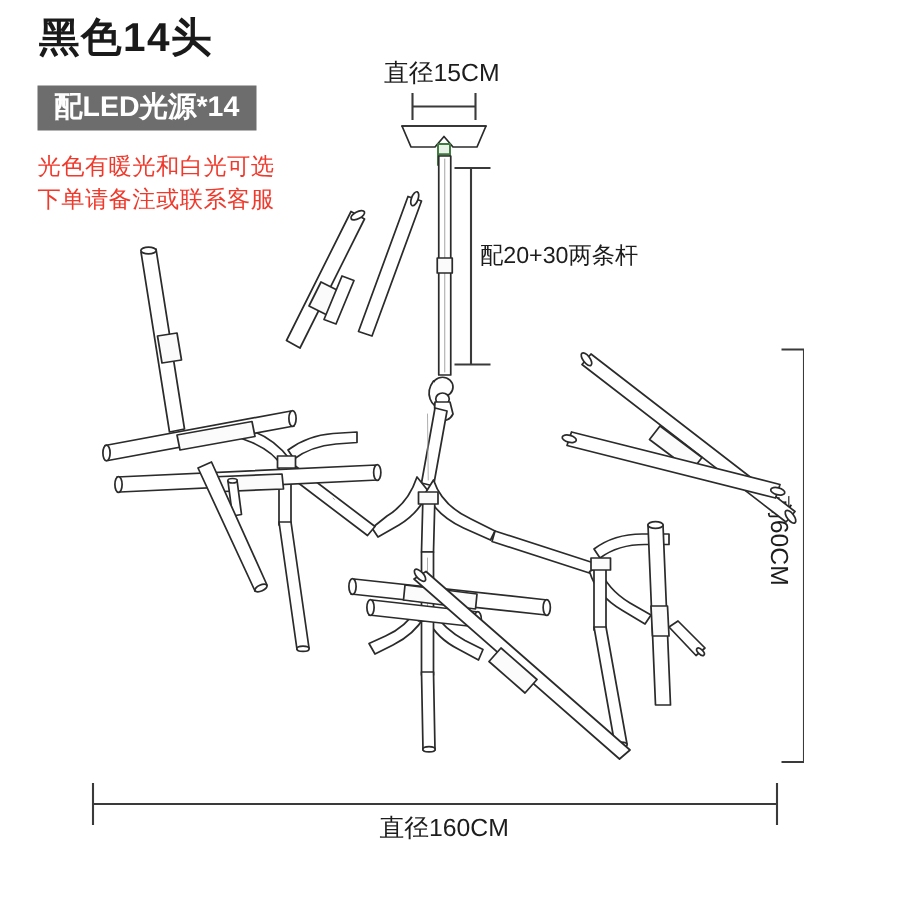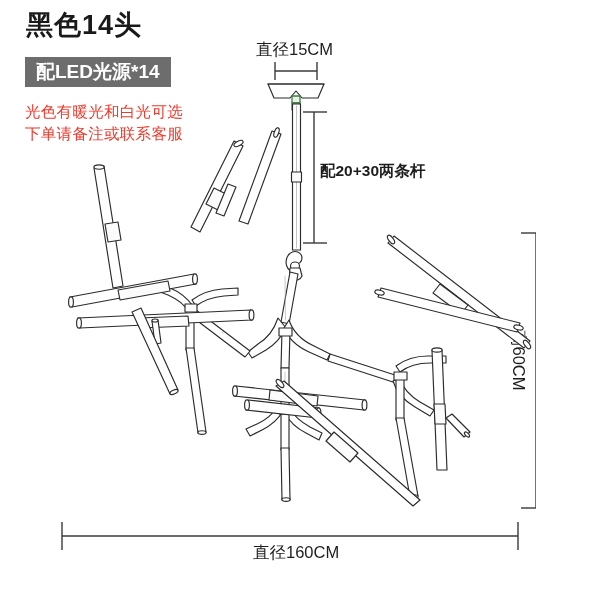--- a/index.html
+++ b/index.html
@@ -40,21 +40,21 @@
   }
   #dim-top-label{left:256px;top:41px;}
   #dim-bottom-label{left:253px;top:544px;text-align:center;}
   #dim-right-label{
     left:527px;top:330px;
     transform-origin:left top;
     transform:rotate(90deg);
   }
   .note-line{
     position:absolute;color:#1d1d1d;font-size:15.5px;
-    white-space:nowrap;line-height:1;letter-spacing:0px;font-weight:bold;
+    white-space:nowrap;line-height:1;letter-spacing:0px;
   }
   #note-rod-1{left:320px;top:163px;}
   #note-rod-2{left:320px;top:185px;}
 
   svg{position:absolute;left:0;top:0;width:600px;height:600px;}
 </style>
 </head>
 <body>
 
 <div id="page">

